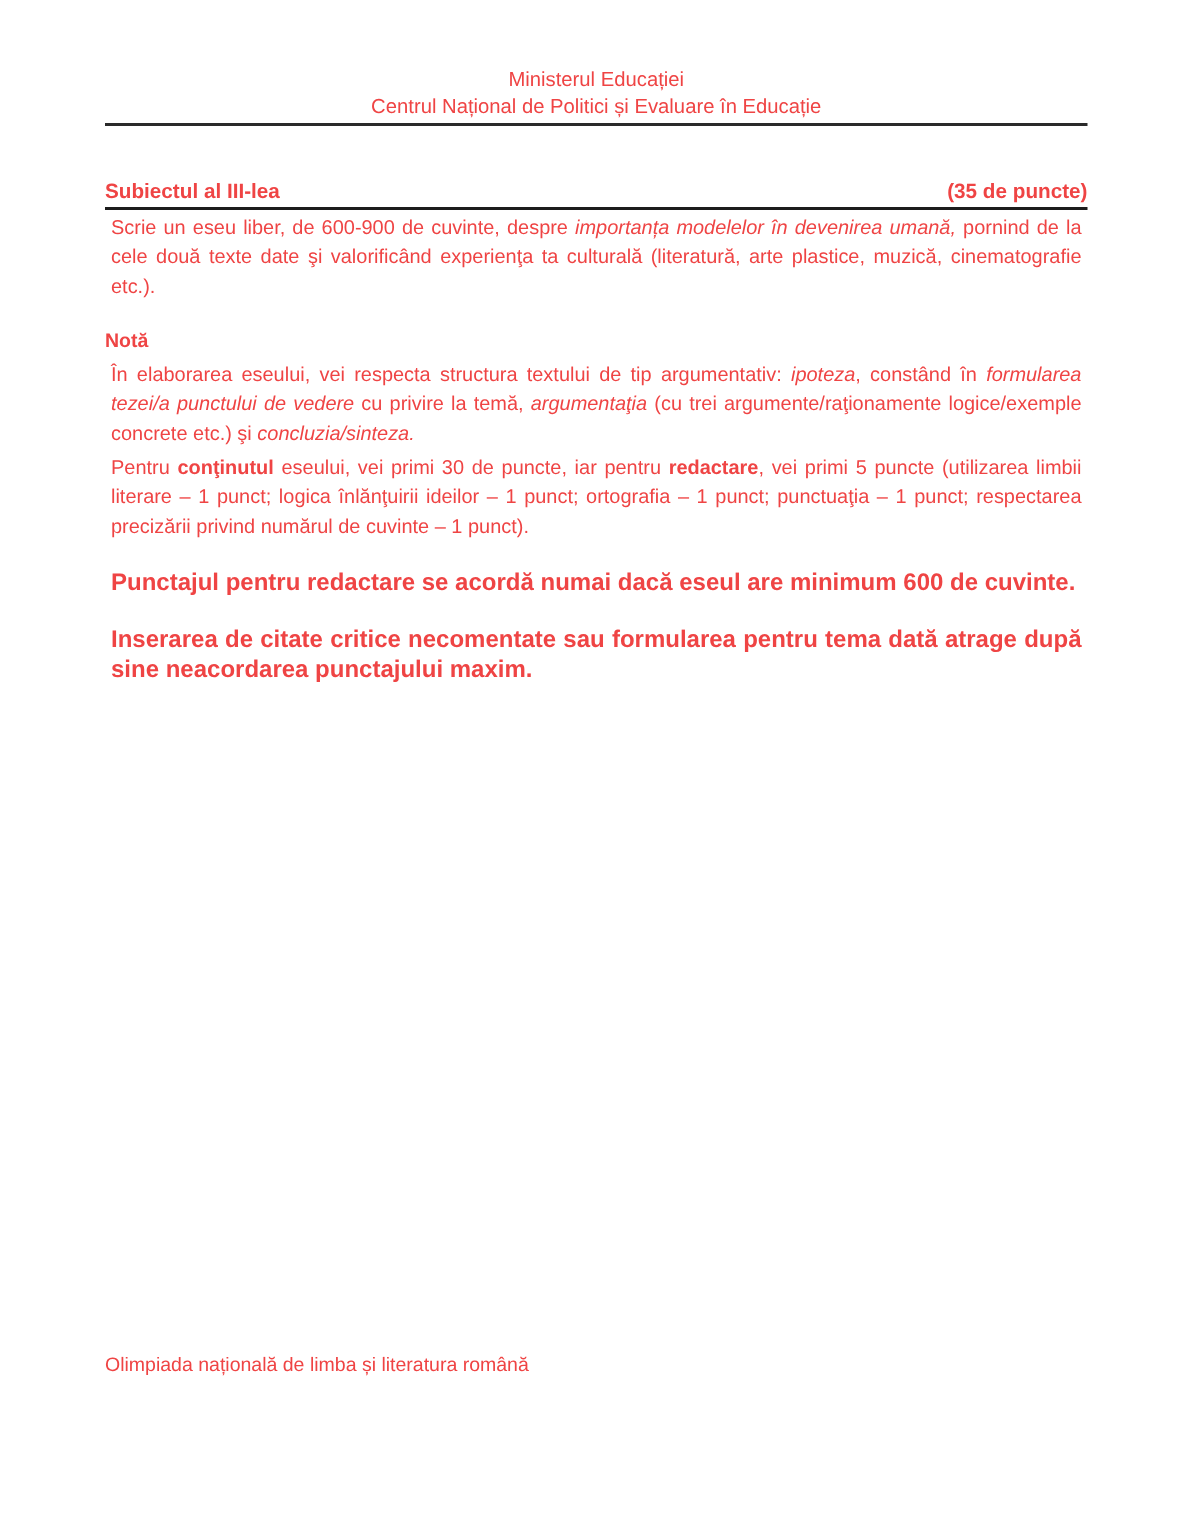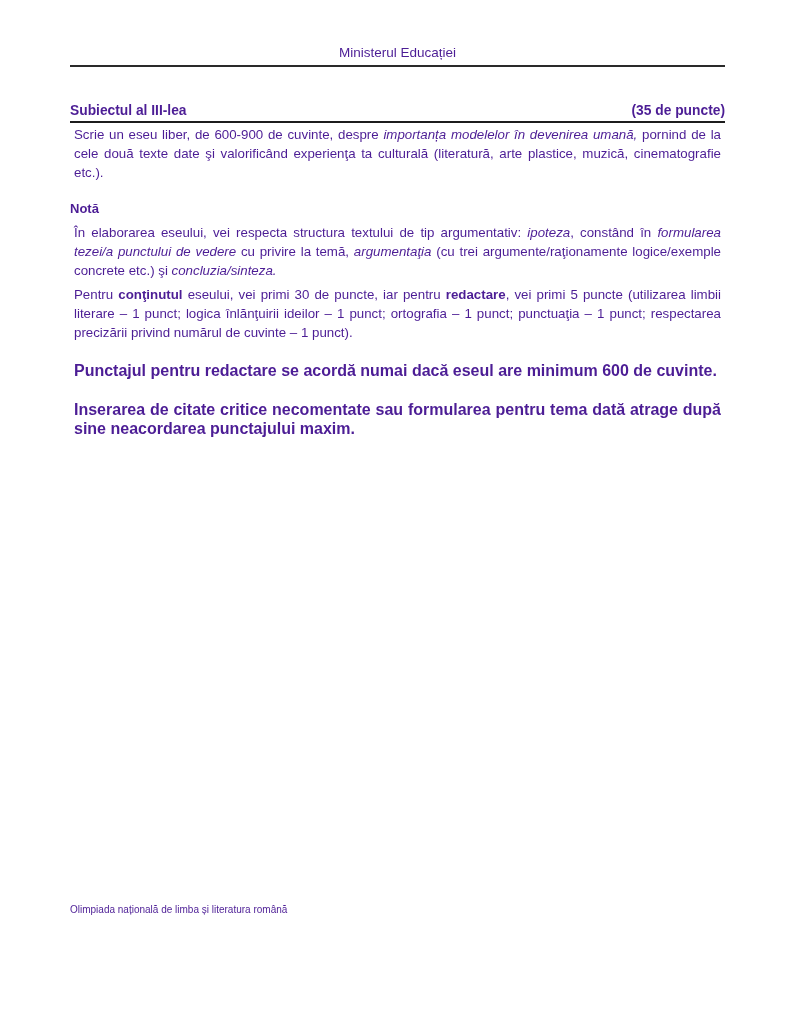--- a/index.html
+++ b/index.html
@@ -2,21 +2,21 @@
 <html lang="ro"><head>
 <meta charset="utf-8">
 <style>
   html, body { margin: 0; padding: 0; background: #ffffff; }
   .page {
     position: relative;
     width: 791px;
     height: 1024px;
     margin: 0 auto;
     background: #ffffff;
-    color: #4c1d95;
+    color: #ef4444;
     font-family: "Liberation Sans", sans-serif;
     box-sizing: border-box;
     padding: 44px 66px 0 70px;
     overflow: hidden;
   }
   .doc-header {
     text-align: center;
     font-size: 13.5px;
     line-height: 17.5px;
   }
@@ -55,32 +55,33 @@
     font-weight: bold;
     font-size: 16px;
     line-height: 19.3px;
     text-align: justify;
   }
   .doc-footer {
     position: absolute;
     left: 70px;
     right: 66px;
     top: 901px;
-    font-size: 10px;
+    font-size: 13px;
     line-height: 18.4px;
   }
   .footer-center { text-align: center; }
 </style>
 </head>
 <body>
 
 <div class="page">
 
   <div class="doc-header">
     <div>Ministerul Educației</div>
+    <div>Centrul Național de Politici și Evaluare în Educație</div>
   </div>
   <div class="header-rule"></div>
 
   <div class="subject-row">
     <span>Subiectul al III-lea</span>
     <span>(35 de puncte)</span>
   </div>
 
   <p class="body-par tight-top"><span>Scrie un eseu liber, de 600-900 de cuvinte, despre </span><span style="font-style: italic;">importanța modelelor în devenirea umană,</span><span> pornind de la cele două texte date şi valorificând experienţa ta culturală (literatură, arte plastice, muzică, cinematografie etc.).</span></p>
 

